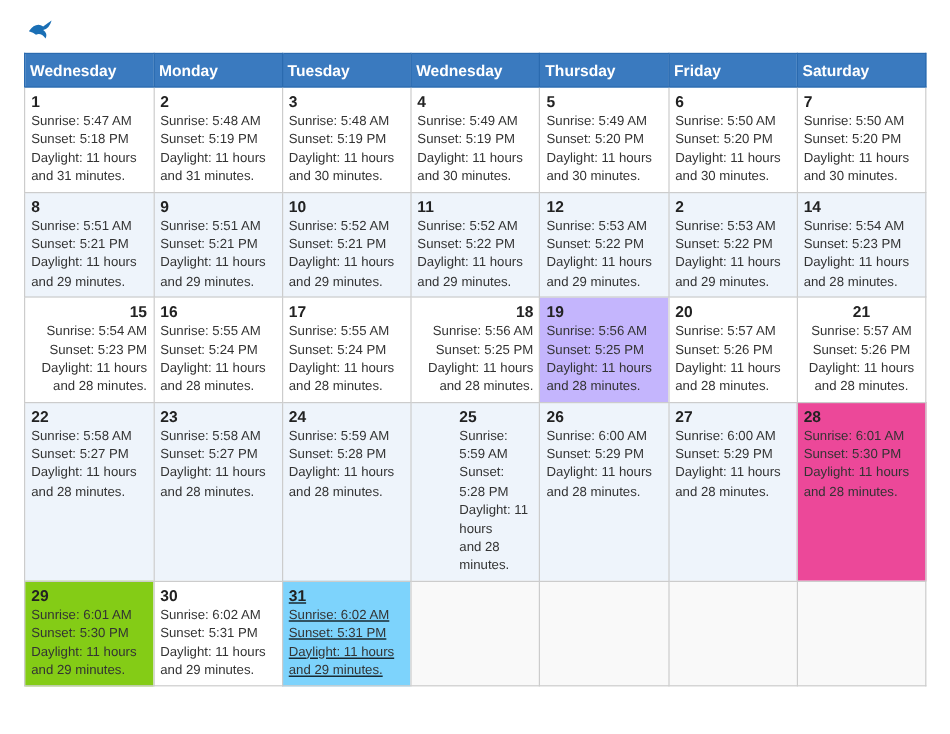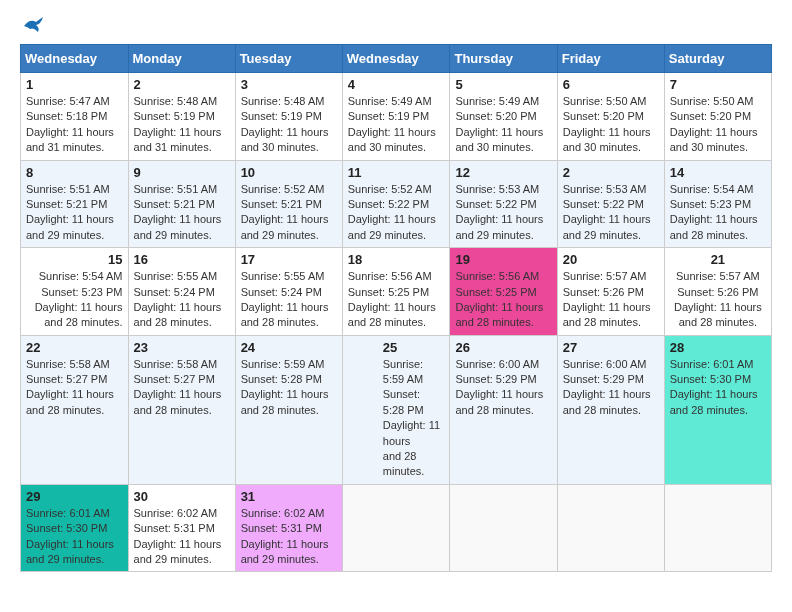--- a/index.html
+++ b/index.html
@@ -174,25 +174,25 @@
           <div class="day-info">Sunrise: 5:54 AM<br>Sunset: 5:23 PM<br>Daylight: 11 hours<br>and 28 minutes.</div>
         </td>
         <td style="background: rgb(255, 255, 255); margin-top: 18px;">
           <span class="day-num">16</span>
           <div class="day-info">Sunrise: 5:55 AM<br>Sunset: 5:24 PM<br>Daylight: 11 hours<br>and 28 minutes.</div>
         </td>
         <td style="background: rgb(255, 255, 255);">
           <span class="day-num">17</span>
           <div class="day-info">Sunrise: 5:55 AM<br>Sunset: 5:24 PM<br>Daylight: 11 hours<br>and 28 minutes.</div>
         </td>
-        <td style="background: rgb(255, 255, 255);">
+        <td style="background: rgb(255, 255, 255); text-align: right;">
           <span class="day-num">18</span>
           <div class="day-info">Sunrise: 5:56 AM<br>Sunset: 5:25 PM<br>Daylight: 11 hours<br>and 28 minutes.</div>
         </td>
-        <td style="background: #ec4899;">
+        <td style="background: #c4b5fd;">
           <span class="day-num">19</span>
           <div class="day-info">Sunrise: 5:56 AM<br>Sunset: 5:25 PM<br>Daylight: 11 hours<br>and 28 minutes.</div>
         </td>
         <td style="background: rgb(255, 255, 255);">
           <span class="day-num">20</span>
           <div class="day-info">Sunrise: 5:57 AM<br>Sunset: 5:26 PM<br>Daylight: 11 hours<br>and 28 minutes.</div>
         </td>
         <td style="background: rgb(255, 255, 255); text-align: center;">
           <span class="day-num">21</span>
           <div class="day-info">Sunrise: 5:57 AM<br>Sunset: 5:26 PM<br>Daylight: 11 hours<br>and 28 minutes.</div>
@@ -216,35 +216,35 @@
           <div class="day-info">Sunrise: 5:59 AM<br>Sunset: 5:28 PM<br>Daylight: 11 hours<br>and 28 minutes.</div>
         </td>
         <td style="background: rgb(238, 244, 251);">
           <span class="day-num">26</span>
           <div class="day-info">Sunrise: 6:00 AM<br>Sunset: 5:29 PM<br>Daylight: 11 hours<br>and 28 minutes.</div>
         </td>
         <td style="background: rgb(238, 244, 251);">
           <span class="day-num">27</span>
           <div class="day-info">Sunrise: 6:00 AM<br>Sunset: 5:29 PM<br>Daylight: 11 hours<br>and 28 minutes.</div>
         </td>
-        <td style="background: #5eead4;">
+        <td style="background: #ec4899;">
           <span class="day-num">28</span>
           <div class="day-info">Sunrise: 6:01 AM<br>Sunset: 5:30 PM<br>Daylight: 11 hours<br>and 28 minutes.</div>
         </td>
       </tr>
       <tr>
-        <td style="background: #14b8a6;">
+        <td style="background: #84cc16;">
           <span class="day-num">29</span>
           <div class="day-info">Sunrise: 6:01 AM<br>Sunset: 5:30 PM<br>Daylight: 11 hours<br>and 29 minutes.</div>
         </td>
         <td style="background: rgb(255, 255, 255);">
           <span class="day-num">30</span>
           <div class="day-info">Sunrise: 6:02 AM<br>Sunset: 5:31 PM<br>Daylight: 11 hours<br>and 29 minutes.</div>
         </td>
-        <td style="background: #f0abfc;">
+        <td style="background: #7dd3fc; text-decoration: underline;">
           <span class="day-num">31</span>
           <div class="day-info">Sunrise: 6:02 AM<br>Sunset: 5:31 PM<br>Daylight: 11 hours<br>and 29 minutes.</div>
         </td>
         <td style="background: rgb(249, 249, 249);"></td>
         <td style="background: rgb(249, 249, 249);"></td>
         <td style="background: rgb(249, 249, 249);"></td>
         <td style="background: rgb(249, 249, 249);"></td>
       </tr>
     </tbody>
 </table>

